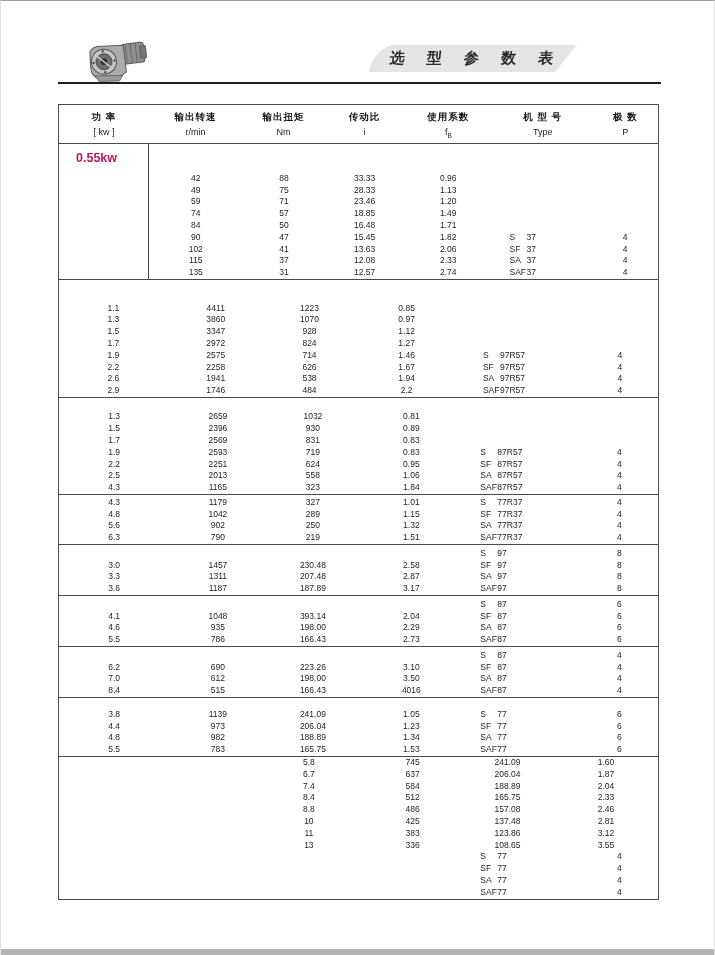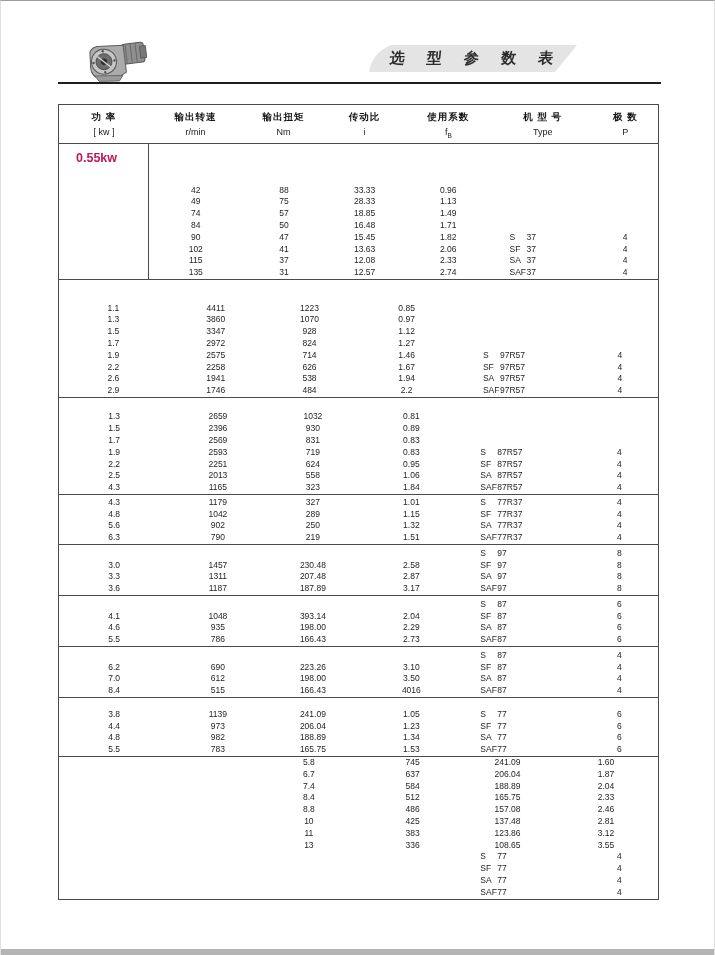--- a/index.html
+++ b/index.html
@@ -135,20 +135,26 @@
                   <div class="dcell">33.33</div>
                   <div class="dcell">0.96</div>
                 </div>
                 <div class="drow">
                   <div class="dcell">49</div>
                   <div class="dcell">75</div>
                   <div class="dcell">28.33</div>
                   <div class="dcell">1.13</div>
                 </div>
                 <div class="drow">
+                  <div class="dcell">59</div>
+                  <div class="dcell">71</div>
+                  <div class="dcell">23.46</div>
+                  <div class="dcell">1.20</div>
+                </div>
+                <div class="drow">
                   <div class="dcell">74</div>
                   <div class="dcell">57</div>
                   <div class="dcell">18.85</div>
                   <div class="dcell">1.49</div>
                 </div>
                 <div class="drow">
                   <div class="dcell">84</div>
                   <div class="dcell">50</div>
                   <div class="dcell">16.48</div>
                   <div class="dcell">1.71</div>

